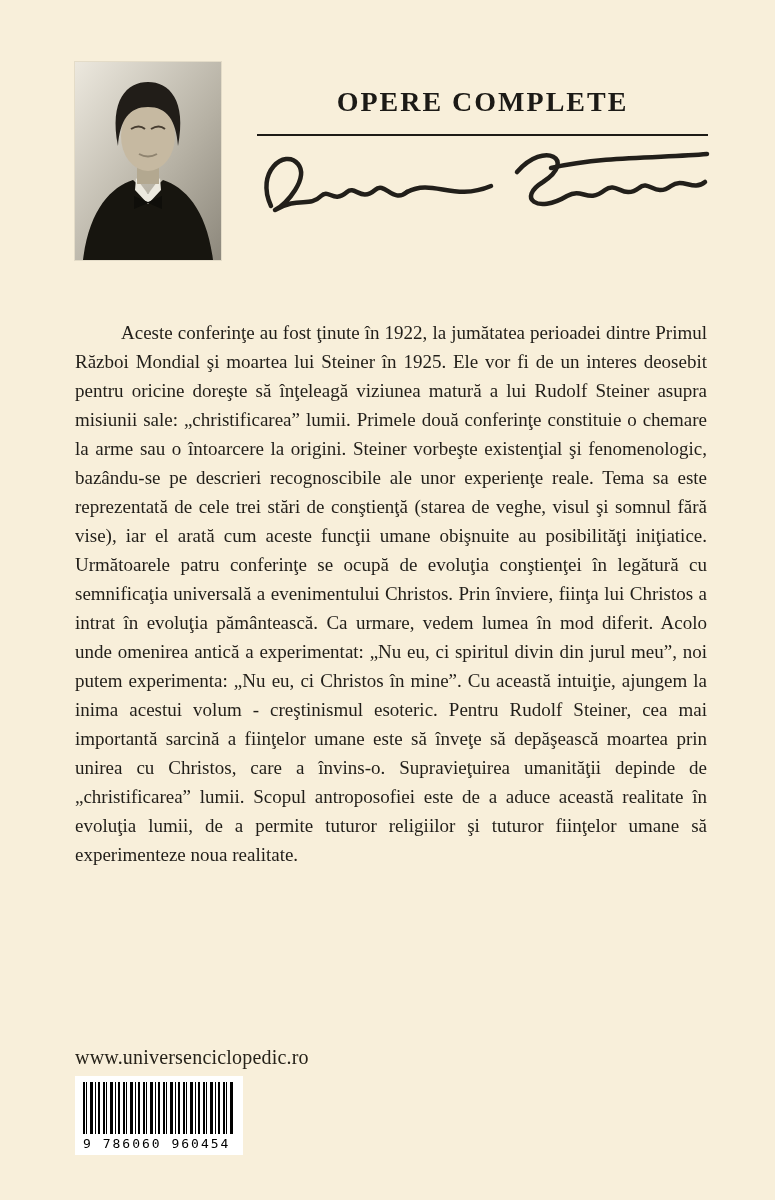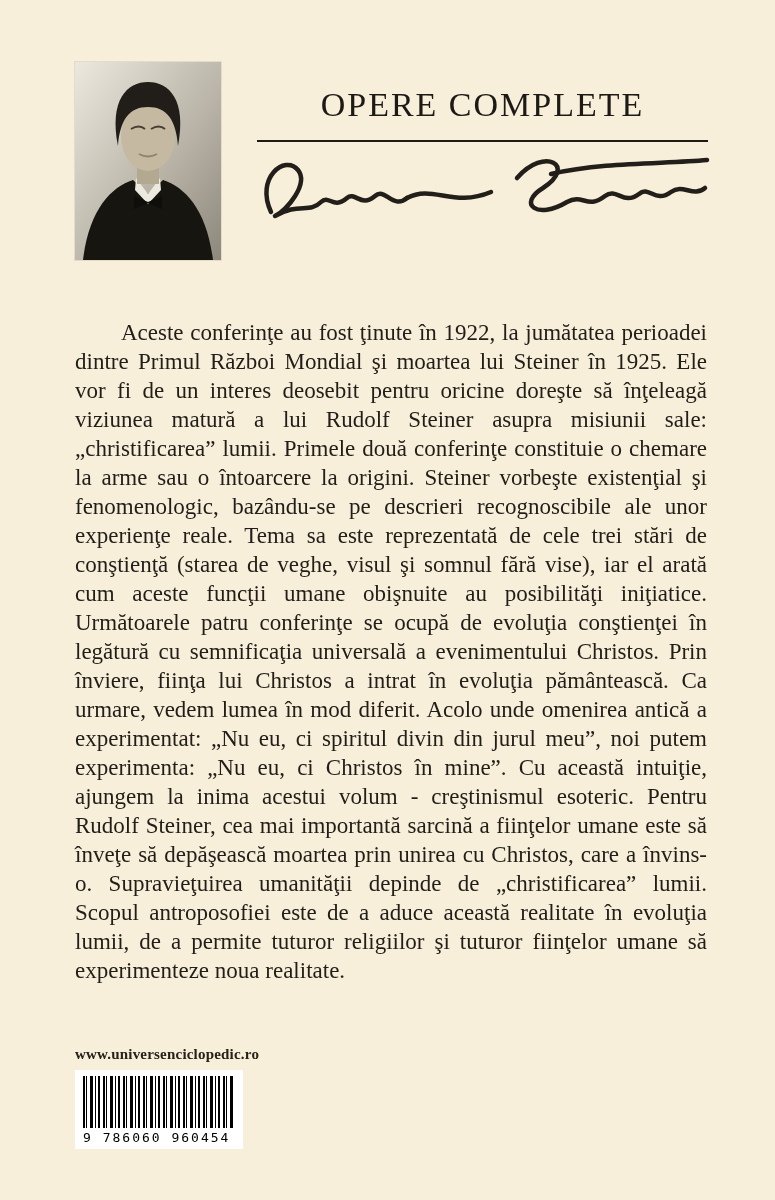--- a/index.html
+++ b/index.html
@@ -25,57 +25,56 @@
     width:146px;height:198px;
     box-shadow:0 0 0 1px rgba(0,0,0,.08);
   }
   .portrait svg{display:block;width:100%;height:100%;}
   .masthead{
     position:absolute;left:255px;top:86px;width:455px;
     text-align:center;
   }
   .series-title{
     font-family:"Liberation Serif", serif;
-    font-size:34px;
-    font-weight:400;
+    font-size:28px;
+    font-weight:700;
     letter-spacing:2px;
     color:var(--ink,#1c1a16);
     white-space:nowrap;
   }
   .title-divider{
     margin:16px 2px 0 2px;
     border:none;
     border-top:2px solid #1e1b16;
     height:0;
   }
   .signature{
     margin-top:8px;
     height:96px;
   }
   .signature svg{display:block;width:100%;height:100%;}
   
   .body-text{
     position:absolute;
     left:75px;top:318px;width:632px;
-    font-size:23px;
+    font-size:19px;
     line-height:29px;
     text-align:justify;
     text-indent:46px;
     color:#211e19;
   }
   
   .footer{
     position:absolute;left:75px;top:1046px;width:220px;
   }
   .website{
-    font-size:15px;
+    font-size:20px;
     letter-spacing:.2px;
     color:#262219;
     margin-bottom:7px;
-    font-weight:bold;
   }
   .barcode{
     width:168px;
     background:#ffffff;
     padding:6px 8px 4px 8px;
   }
   .barcode .bars{
     height:52px;
     background:
       repeating-linear-gradient(to right,

